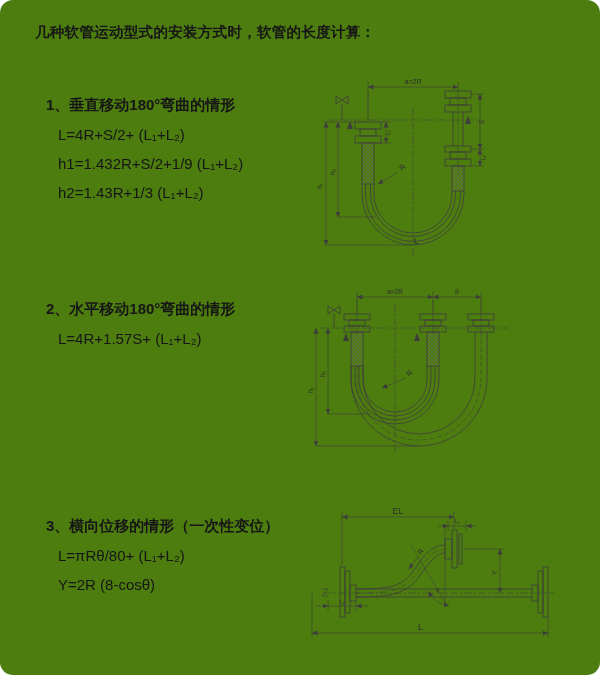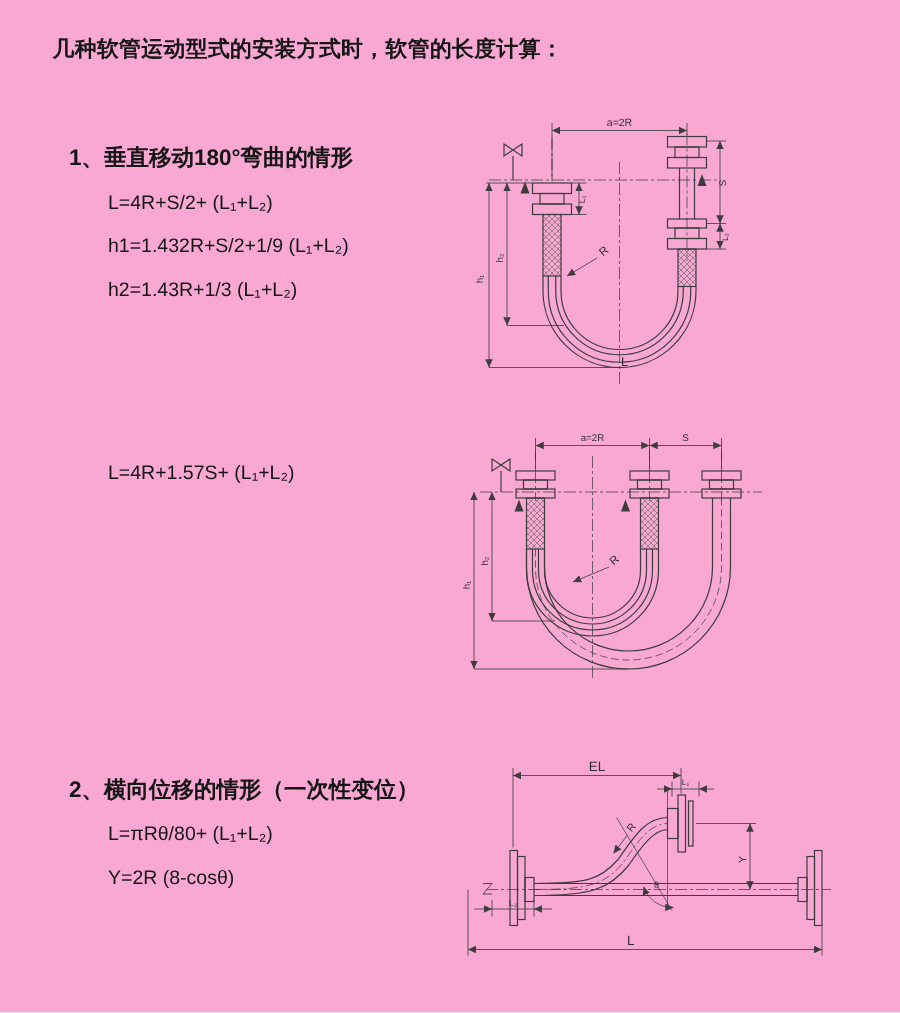--- a/index.html
+++ b/index.html
@@ -1,28 +1,29 @@
 <!DOCTYPE html>
 <html><head>
 <meta charset="utf-8">
 <style>
   html,body{margin:0;padding:0;background:#ffffff;}
   .page{
-    position:relative;width:600px;height:675px;background:#f9a8d4;
+    position:relative;width:600px;height:675px;background:#4d7c0f;
     font-family:"Liberation Sans","DejaVu Sans",sans-serif;color:#161616;
     overflow:hidden;
+    border-radius:13px;
   }
   .doc-title{
     position:absolute;left:35px;top:23px;font-size:14.5px;font-weight:bold;
     letter-spacing:0.3px;white-space:nowrap;
   }
   .section{position:absolute;left:46px;}
   .sec1{top:96px;} .sec2{top:300px;} .sec3{top:517px;}
   .heading{font-size:15px;font-weight:bold;margin:0 0 5px 0;white-space:nowrap;}
-  .formula{font-size:13px;line-height:29px;margin-left:26px;white-space:nowrap;}
+  .formula{font-size:15px;line-height:29px;margin-left:12px;white-space:nowrap;}
   .diagram{position:absolute;}
   .dgm1{left:312px;top:74px;}
   .dgm2{left:308px;top:284px;}
   .dgm3{left:298px;top:503px;}
   svg{display:block;}
   svg text{fill:#2e2e2e;font-family:"Liberation Sans","DejaVu Sans",sans-serif;}
 </style>
 </head>
 <body>
 
@@ -31,25 +32,26 @@
   <div class="doc-title">几种软管运动型式的安装方式时，软管的长度计算：</div>
 
   <div class="section sec1">
     <div class="heading">1、垂直移动180°弯曲的情形</div>
     <div class="formula">L=4R+S/2+ (L₁+L₂)</div>
     <div class="formula">h1=1.432R+S/2+1/9 (L₁+L₂)</div>
     <div class="formula">h2=1.43R+1/3 (L₁+L₂)</div>
   </div>
 
   <div class="section sec2">
+    <div class="heading">2、水平移动180°弯曲的情形</div>
     <div class="formula">L=4R+1.57S+ (L₁+L₂)</div>
   </div>
 
   <div class="section sec3">
-    <div class="heading">2、横向位移的情形（一次性变位）</div>
+    <div class="heading">3、横向位移的情形（一次性变位）</div>
     <div class="formula">L=πRθ/80+ (L₁+L₂)</div>
     <div class="formula">Y=2R (8-cosθ)</div>
   </div>
 
   <div class="diagram dgm1">
     <svg width="268" height="184" viewBox="0 0 268 184">
       <defs>
         <pattern id="h1p" width="4" height="4" patternUnits="userSpaceOnUse">
           <path d="M0,4 L4,0 M0,0 L4,4" stroke="#6a6a6a" stroke-width="0.45"></path>
         </pattern>

